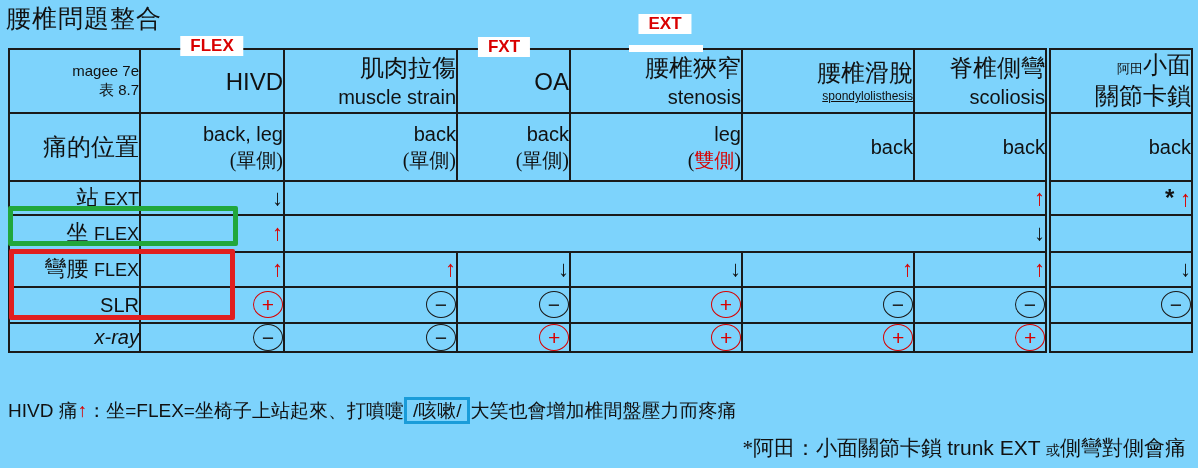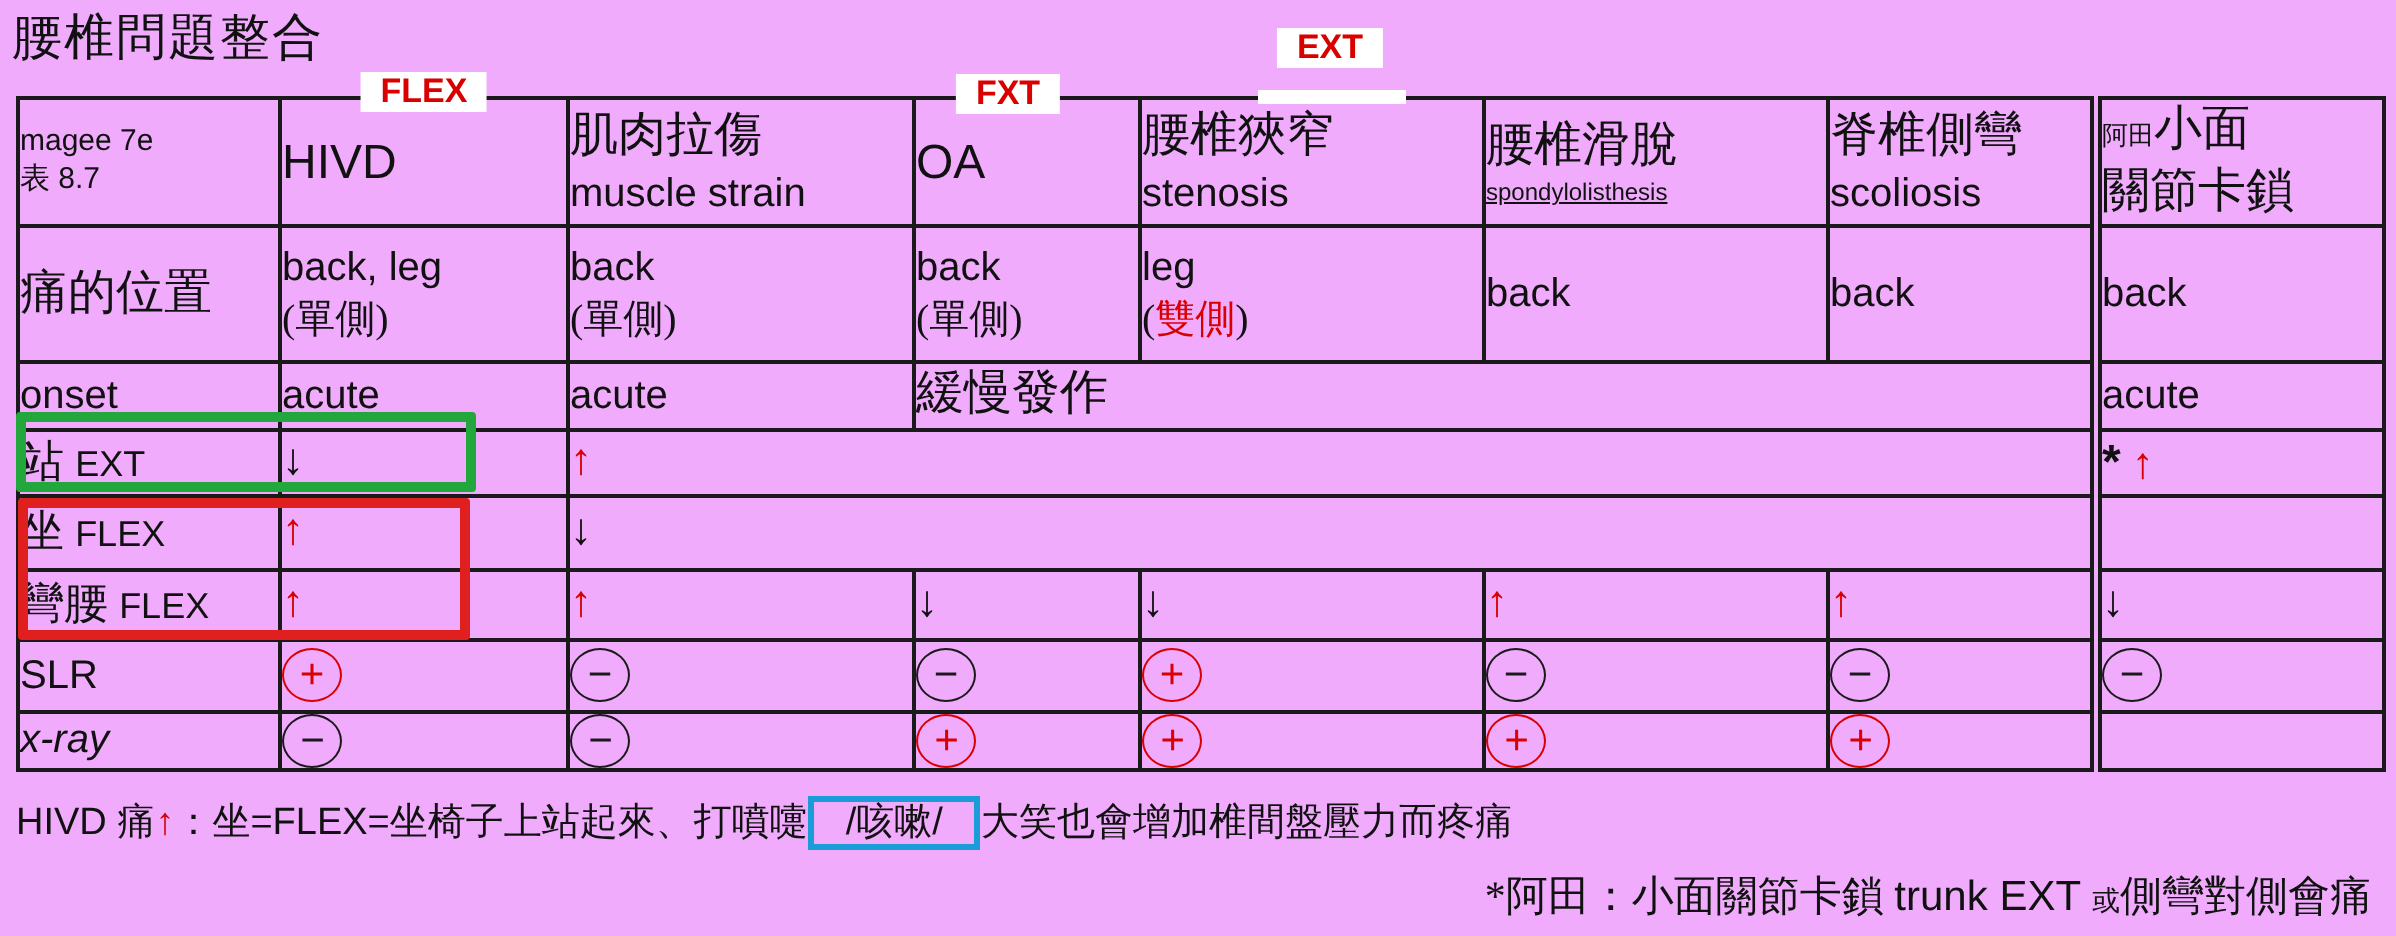--- a/index.html
+++ b/index.html
@@ -1,42 +1,42 @@
 <!DOCTYPE html>
 <html><head>
 <meta charset="utf-8">
 <style>
   html,body{margin:0;padding:0;background:#fff;}
-  .page{position:relative;width:1198px;height:468px;background:#f0abfc;overflow:hidden;
+  .page{position:relative;width:1198px;height:468px;background:#7dd3fc;overflow:hidden;
         font-family:"Liberation Sans",sans-serif;color:#111;}
   .zh{font-family:"Liberation Serif","DejaVu Serif",serif;}
   .title{position:absolute;left:6px;top:2px;font-size:25px;letter-spacing:1px;}
   table{border-collapse:collapse;table-layout:fixed;position:absolute;left:8px;top:48px;width:1183px;}
-  td{border:2px solid #1a1a1a;text-align:left;vertical-align:middle;padding:0;font-size:20px;line-height:1.3;overflow:hidden;}
+  td{border:2px solid #1a1a1a;text-align:right;vertical-align:middle;padding:0;font-size:20px;line-height:1.3;overflow:hidden;}
   td.dbl{border-left:6px double #1a1a1a;}
   .h-zh{font-size:24px;}
   .h-en{font-size:20px;}
   .h-en-sm{font-size:12px;text-decoration:underline;}
   .src{font-size:15px;line-height:1.25;}
   .small-pref{font-size:13px;}
   .lblzh{font-size:22px;}
   .lblen{font-size:18px;}
   .red{color:#d90000;}
   .arrow{font-size:22px;line-height:1;}
   .circle{display:inline-flex;align-items:center;justify-content:center;
           width:28px;height:25px;border-radius:50%;font-size:21px;line-height:1;}
   .c-blk{border:1.6px solid #1a1a1a;color:#1a1a1a;}
   .c-red{border:1.6px solid #d90000;color:#d90000;}
   .toplabel{position:absolute;background:#fff;color:#d90000;font-weight:bold;
             font-size:17px;padding:0 10px;z-index:5;transform:translateX(-50%);}
   .border-gap{position:absolute;background:#fff;z-index:4;}
   .annbox{position:absolute;box-sizing:border-box;background:transparent;z-index:6;border-radius:2px;}
   .greenbox{border:5px solid #21a73c;}
   .redbox{border:5px solid #e01f1f;}
-  .bluebox{border:3.5px solid #1a9cd9;padding:0 16px;}
+  .bluebox{border:3.5px solid #1a9cd9;padding:0 6px;}
   .fn1{position:absolute;left:8px;top:398px;font-size:19px;}
   .fn2{position:absolute;right:12px;top:434px;font-size:21px;}
   .fn2-sm{font-size:14px;}
   .star{font-size:24px;font-weight:bold;}
 </style>
 </head>
 <body>
 
 <div class="page">
 
@@ -105,27 +105,20 @@
       </td>
       <td>
         <div>leg</div>
         <div class="zh"><span>(</span><span class="red">雙側</span><span>)</span></div>
       </td>
       <td>back</td>
       <td>back</td>
       <td class="dbl">back</td>
     </tr>
 
-    <tr style="height:33px;">
-      <td>onset</td>
-      <td>acute</td>
-      <td>acute</td>
-      <td colspan="4" class="h-zh zh">緩慢發作</td>
-      <td class="dbl">acute</td>
-    </tr>
 
     <tr style="height:29px;">
       <td><span class="lblzh zh">站</span> <span class="lblen">EXT</span></td>
       <td><span class="arrow">↓</span></td>
       <td colspan="5"><span class="arrow red">↑</span></td>
       <td class="dbl"><span class="star">*</span> <span class="arrow red">↑</span></td>
     </tr>
 
     <tr style="height:37px;">
       <td><span class="lblzh zh">坐</span> <span class="lblen">FLEX</span></td>

